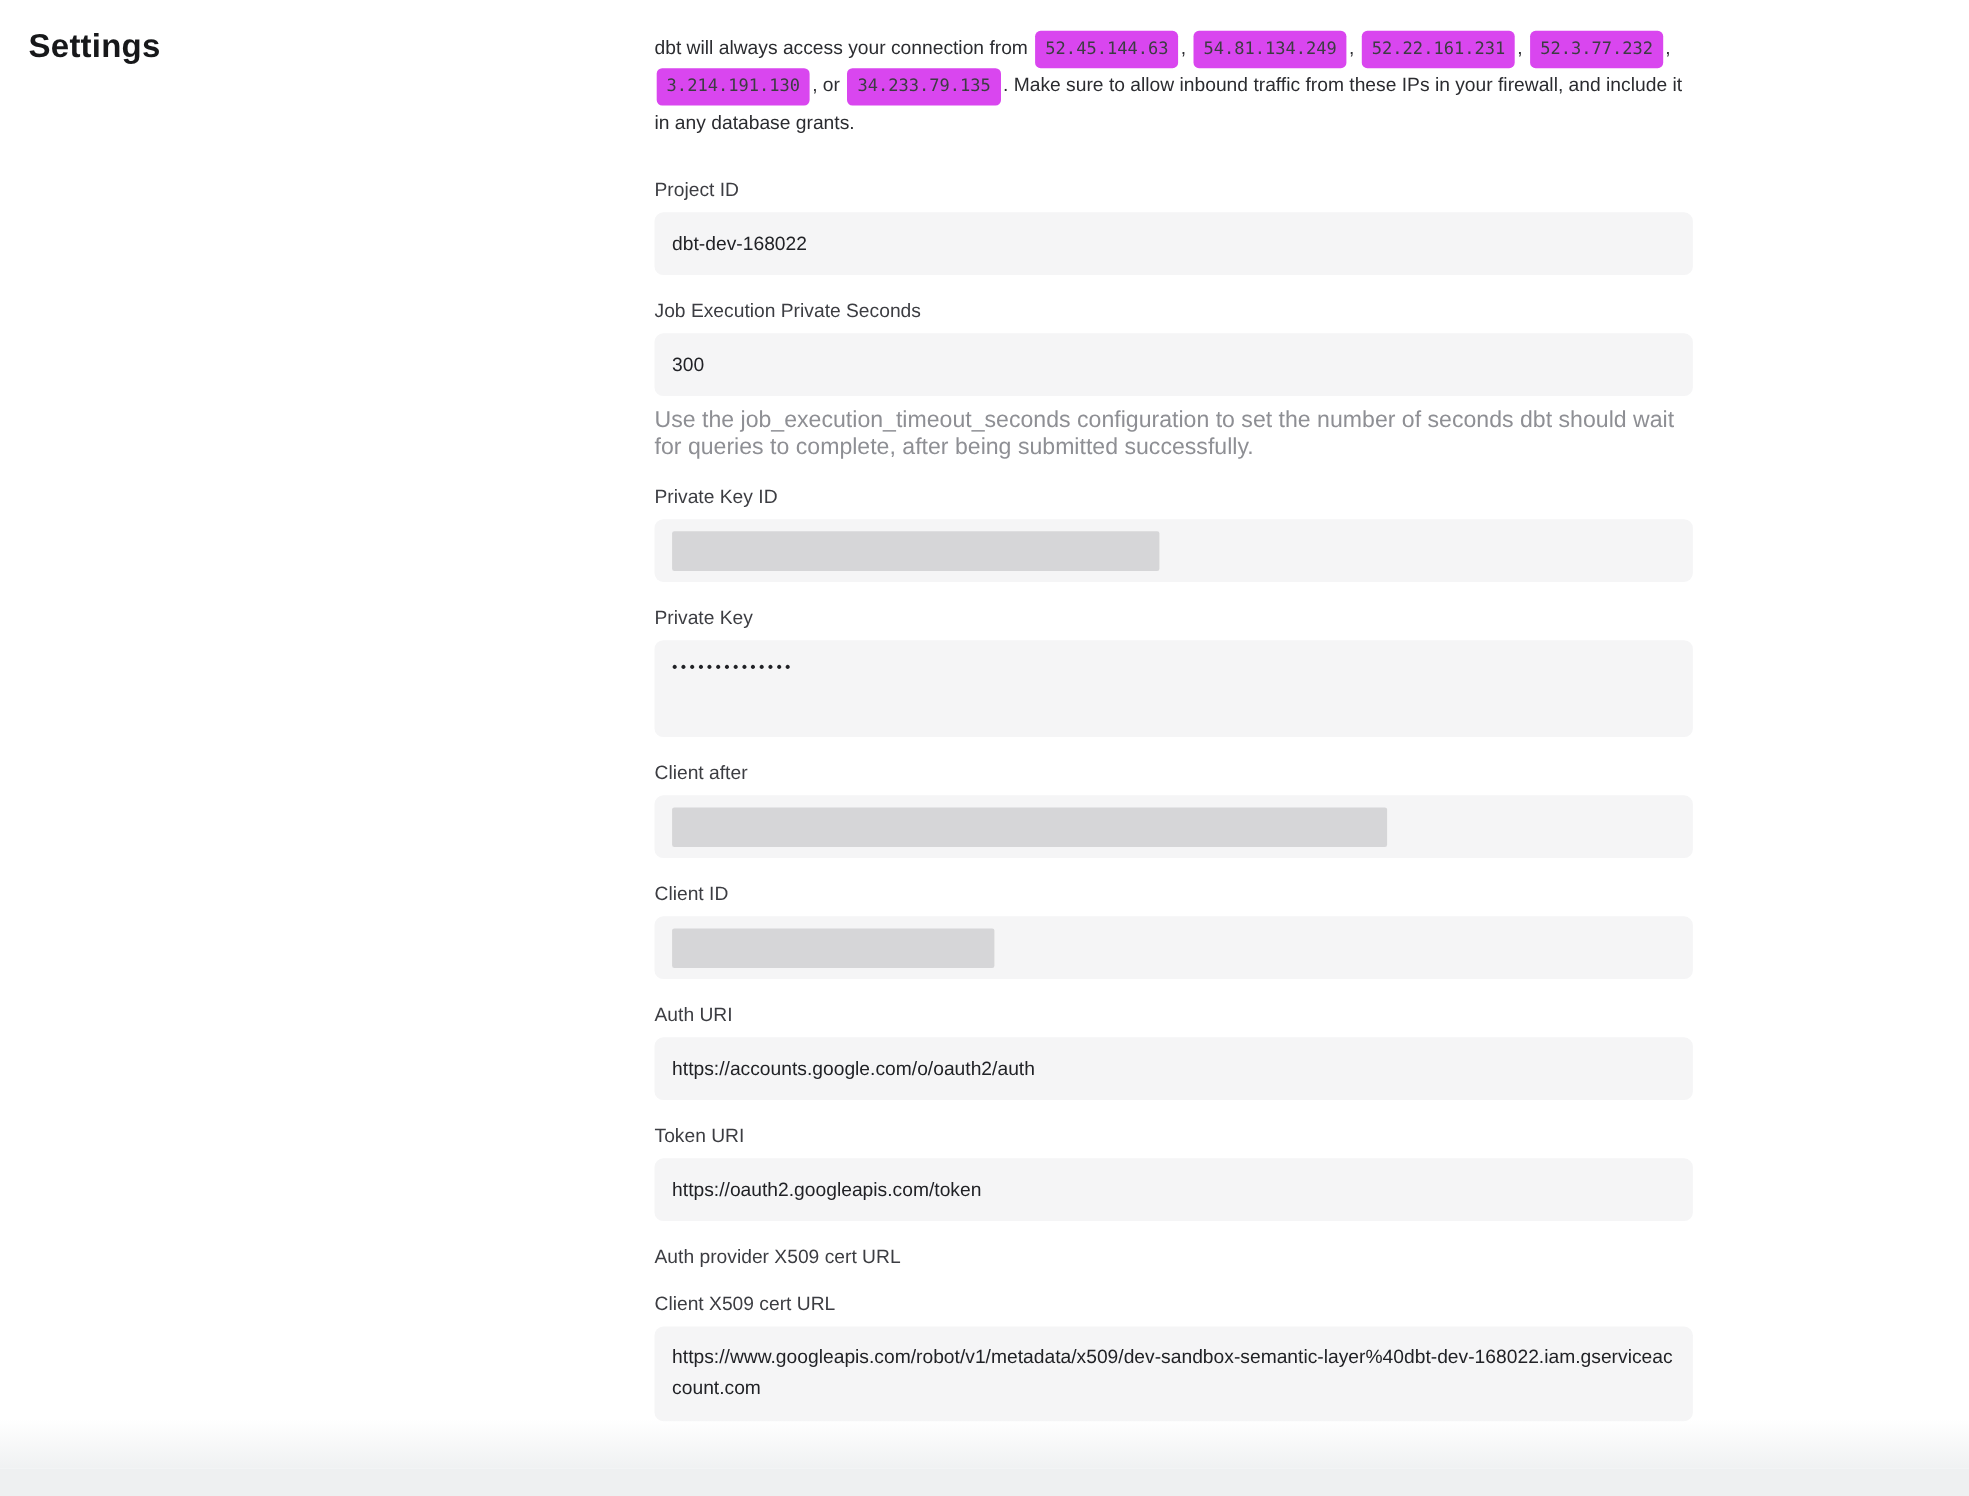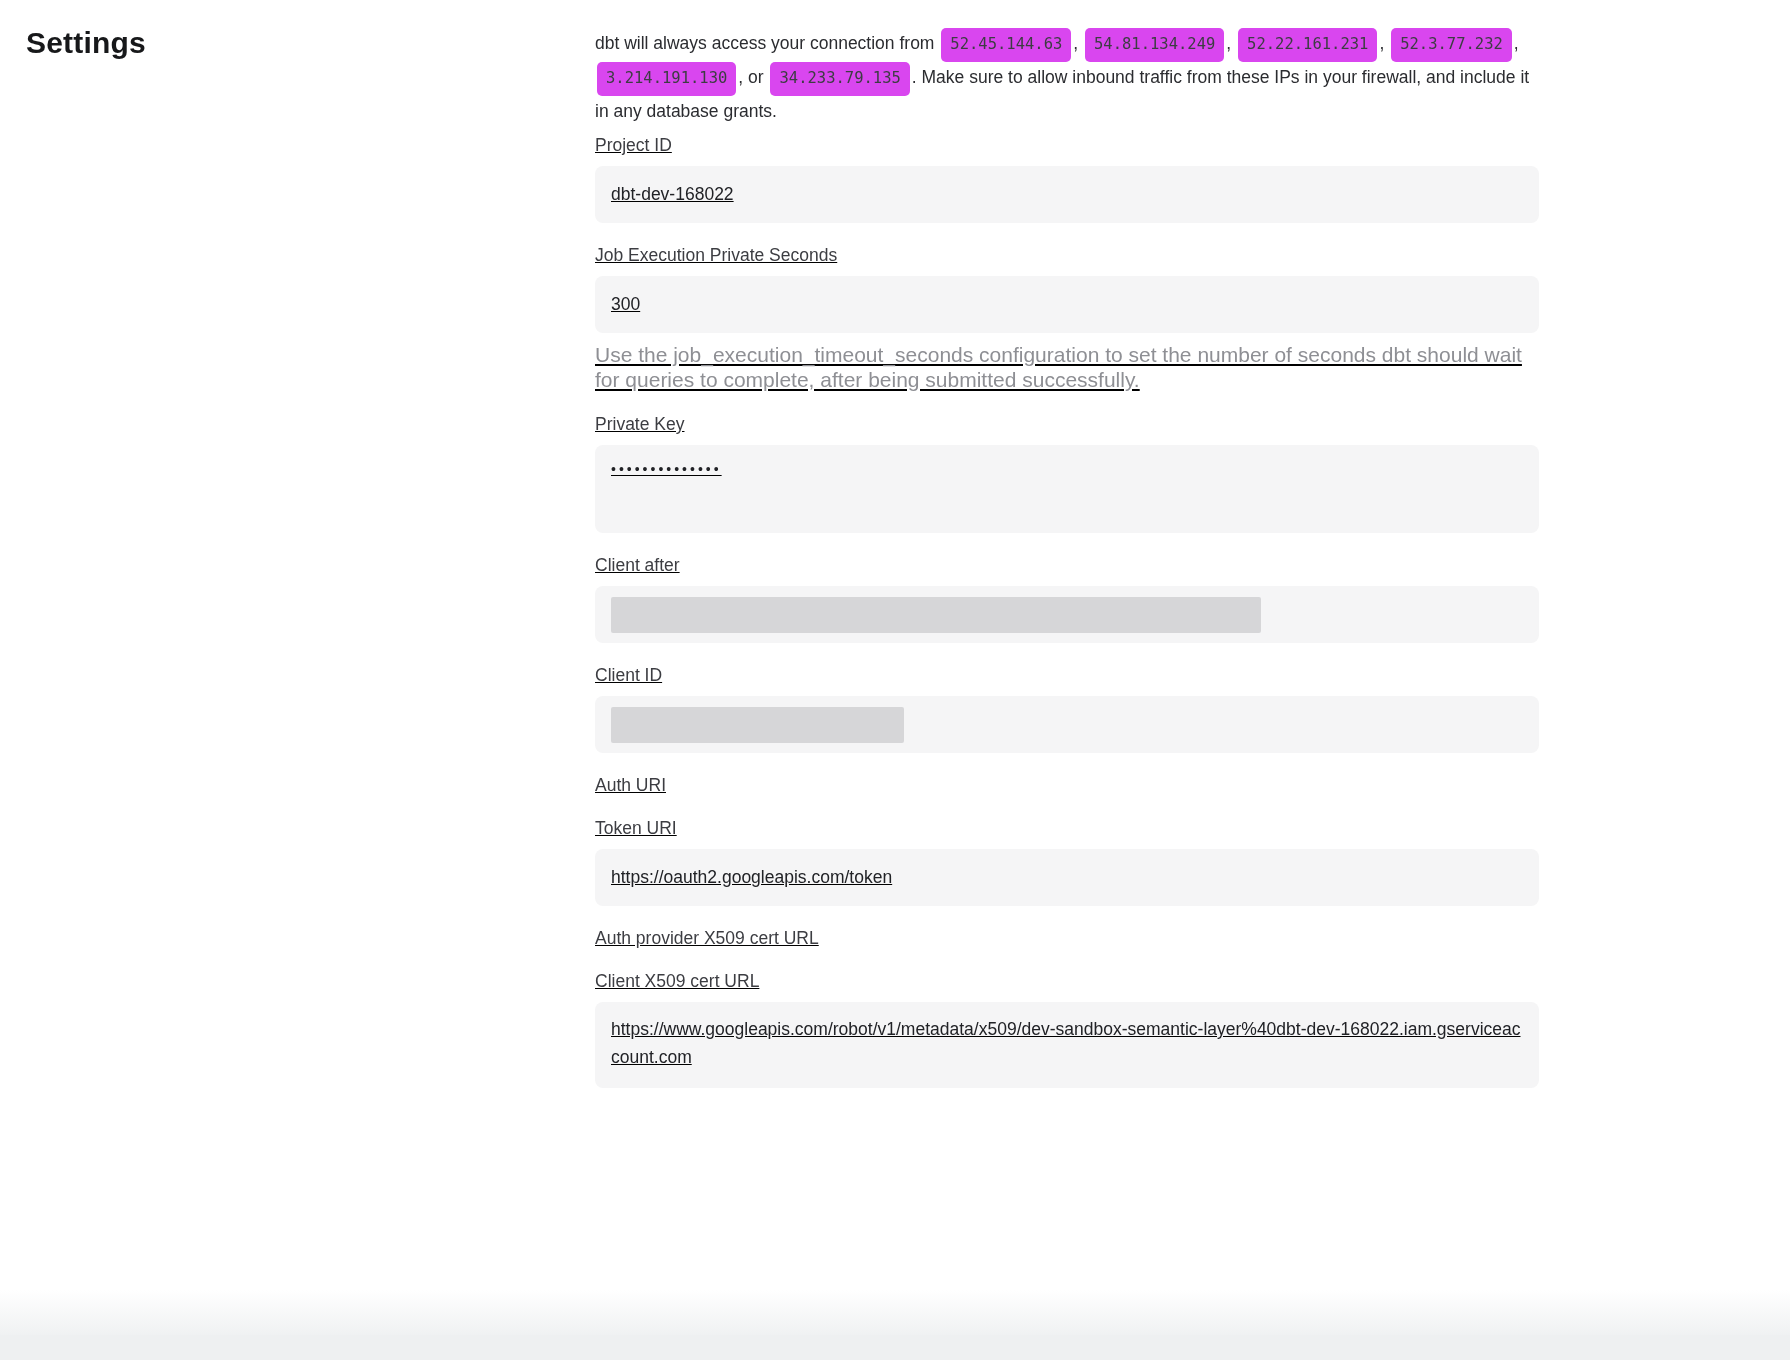--- a/index.html
+++ b/index.html
@@ -32,21 +32,21 @@
     display: inline-block;
     font-family: "DejaVu Sans Mono", monospace;
     font-size: 15.5px;
     background: #d946ef;
     border-radius: 5px;
     padding: 1px 9px 2px 9px;
     margin: 0 2px;
     color: #3c3d42;
     white-space: nowrap;
   }
-  .form { margin-top: 8px; text-decoration: underline; }
+  .form { margin-top: 35px; }
   .field-row { margin-bottom: 22px; }
   .field-label {
     font-size: 17.5px;
     font-weight: 500;
     color: #3c3d42;
     margin-bottom: 10px;
   }
   .field-input {
     width: 944px;
     min-height: 57px;
@@ -119,39 +119,48 @@
         </div>
       </div>
       <div class="field-row">
         <div class="field-label">Job Execution Private Seconds</div>
         <div class="field-input">
           <span class="field-value">300</span>
         </div>
         <div class="field-help">Use the job_execution_timeout_seconds configuration to set the number of seconds dbt should wait for queries to complete, after being submitted successfully.</div>
       </div>
       <div class="field-row">
+        <div class="field-label">Private Key ID</div>
+        <div class="field-input">
+          <div class="redact" style="width: 443px;"></div>
+        </div>
+      </div>
+      <div class="field-row">
         <div class="field-label">Private Key</div>
         <div class="field-input tall">
           <span class="field-value password-dots">••••••••••••••</span>
         </div>
       </div>
       <div class="field-row">
         <div class="field-label">Client after</div>
         <div class="field-input">
           <div class="redact" style="width: 650px;"></div>
         </div>
       </div>
       <div class="field-row">
         <div class="field-label">Client ID</div>
         <div class="field-input">
           <div class="redact" style="width: 293px;"></div>
         </div>
       </div>
       <div class="field-row">
         <div class="field-label">Auth URI</div>
+        <div class="field-input">
+          <span class="field-value">https://accounts.google.com/o/oauth2/auth</span>
+        </div>
       </div>
       <div class="field-row">
         <div class="field-label">Token URI</div>
         <div class="field-input">
           <span class="field-value">https://oauth2.googleapis.com/token</span>
         </div>
       </div>
       <div class="field-row">
         <div class="field-label">Auth provider X509 cert URL</div>
       </div>

